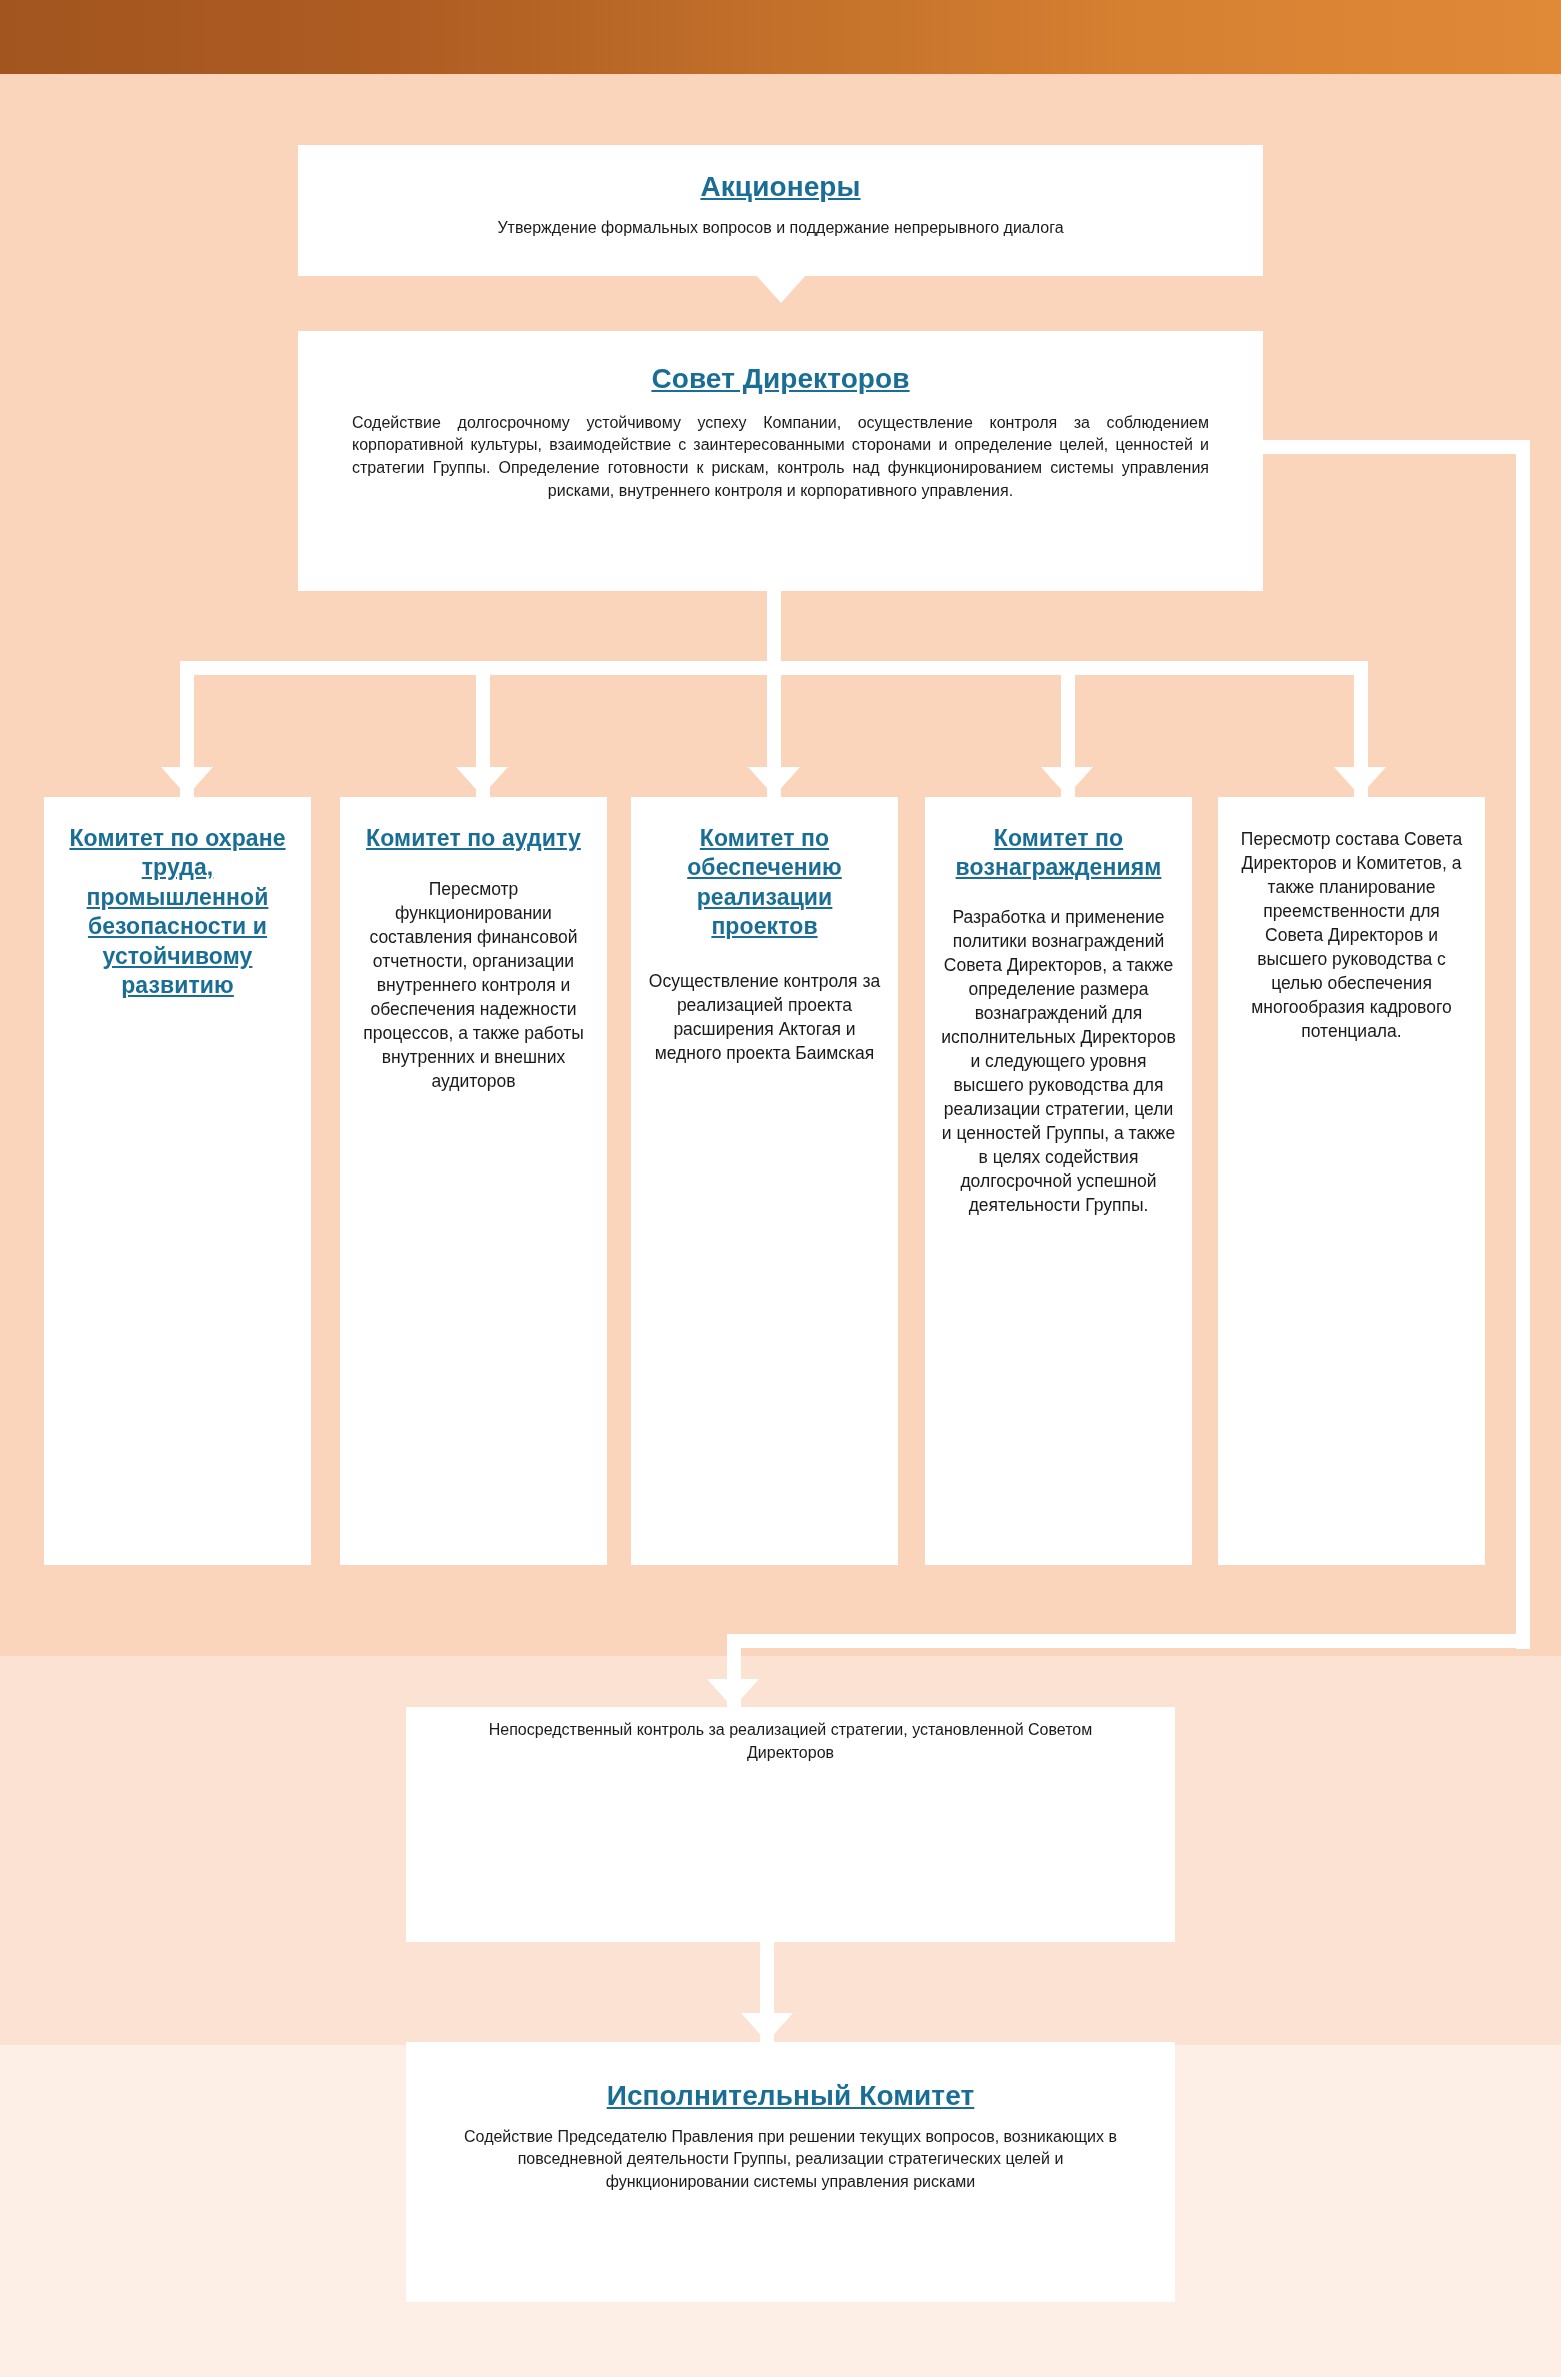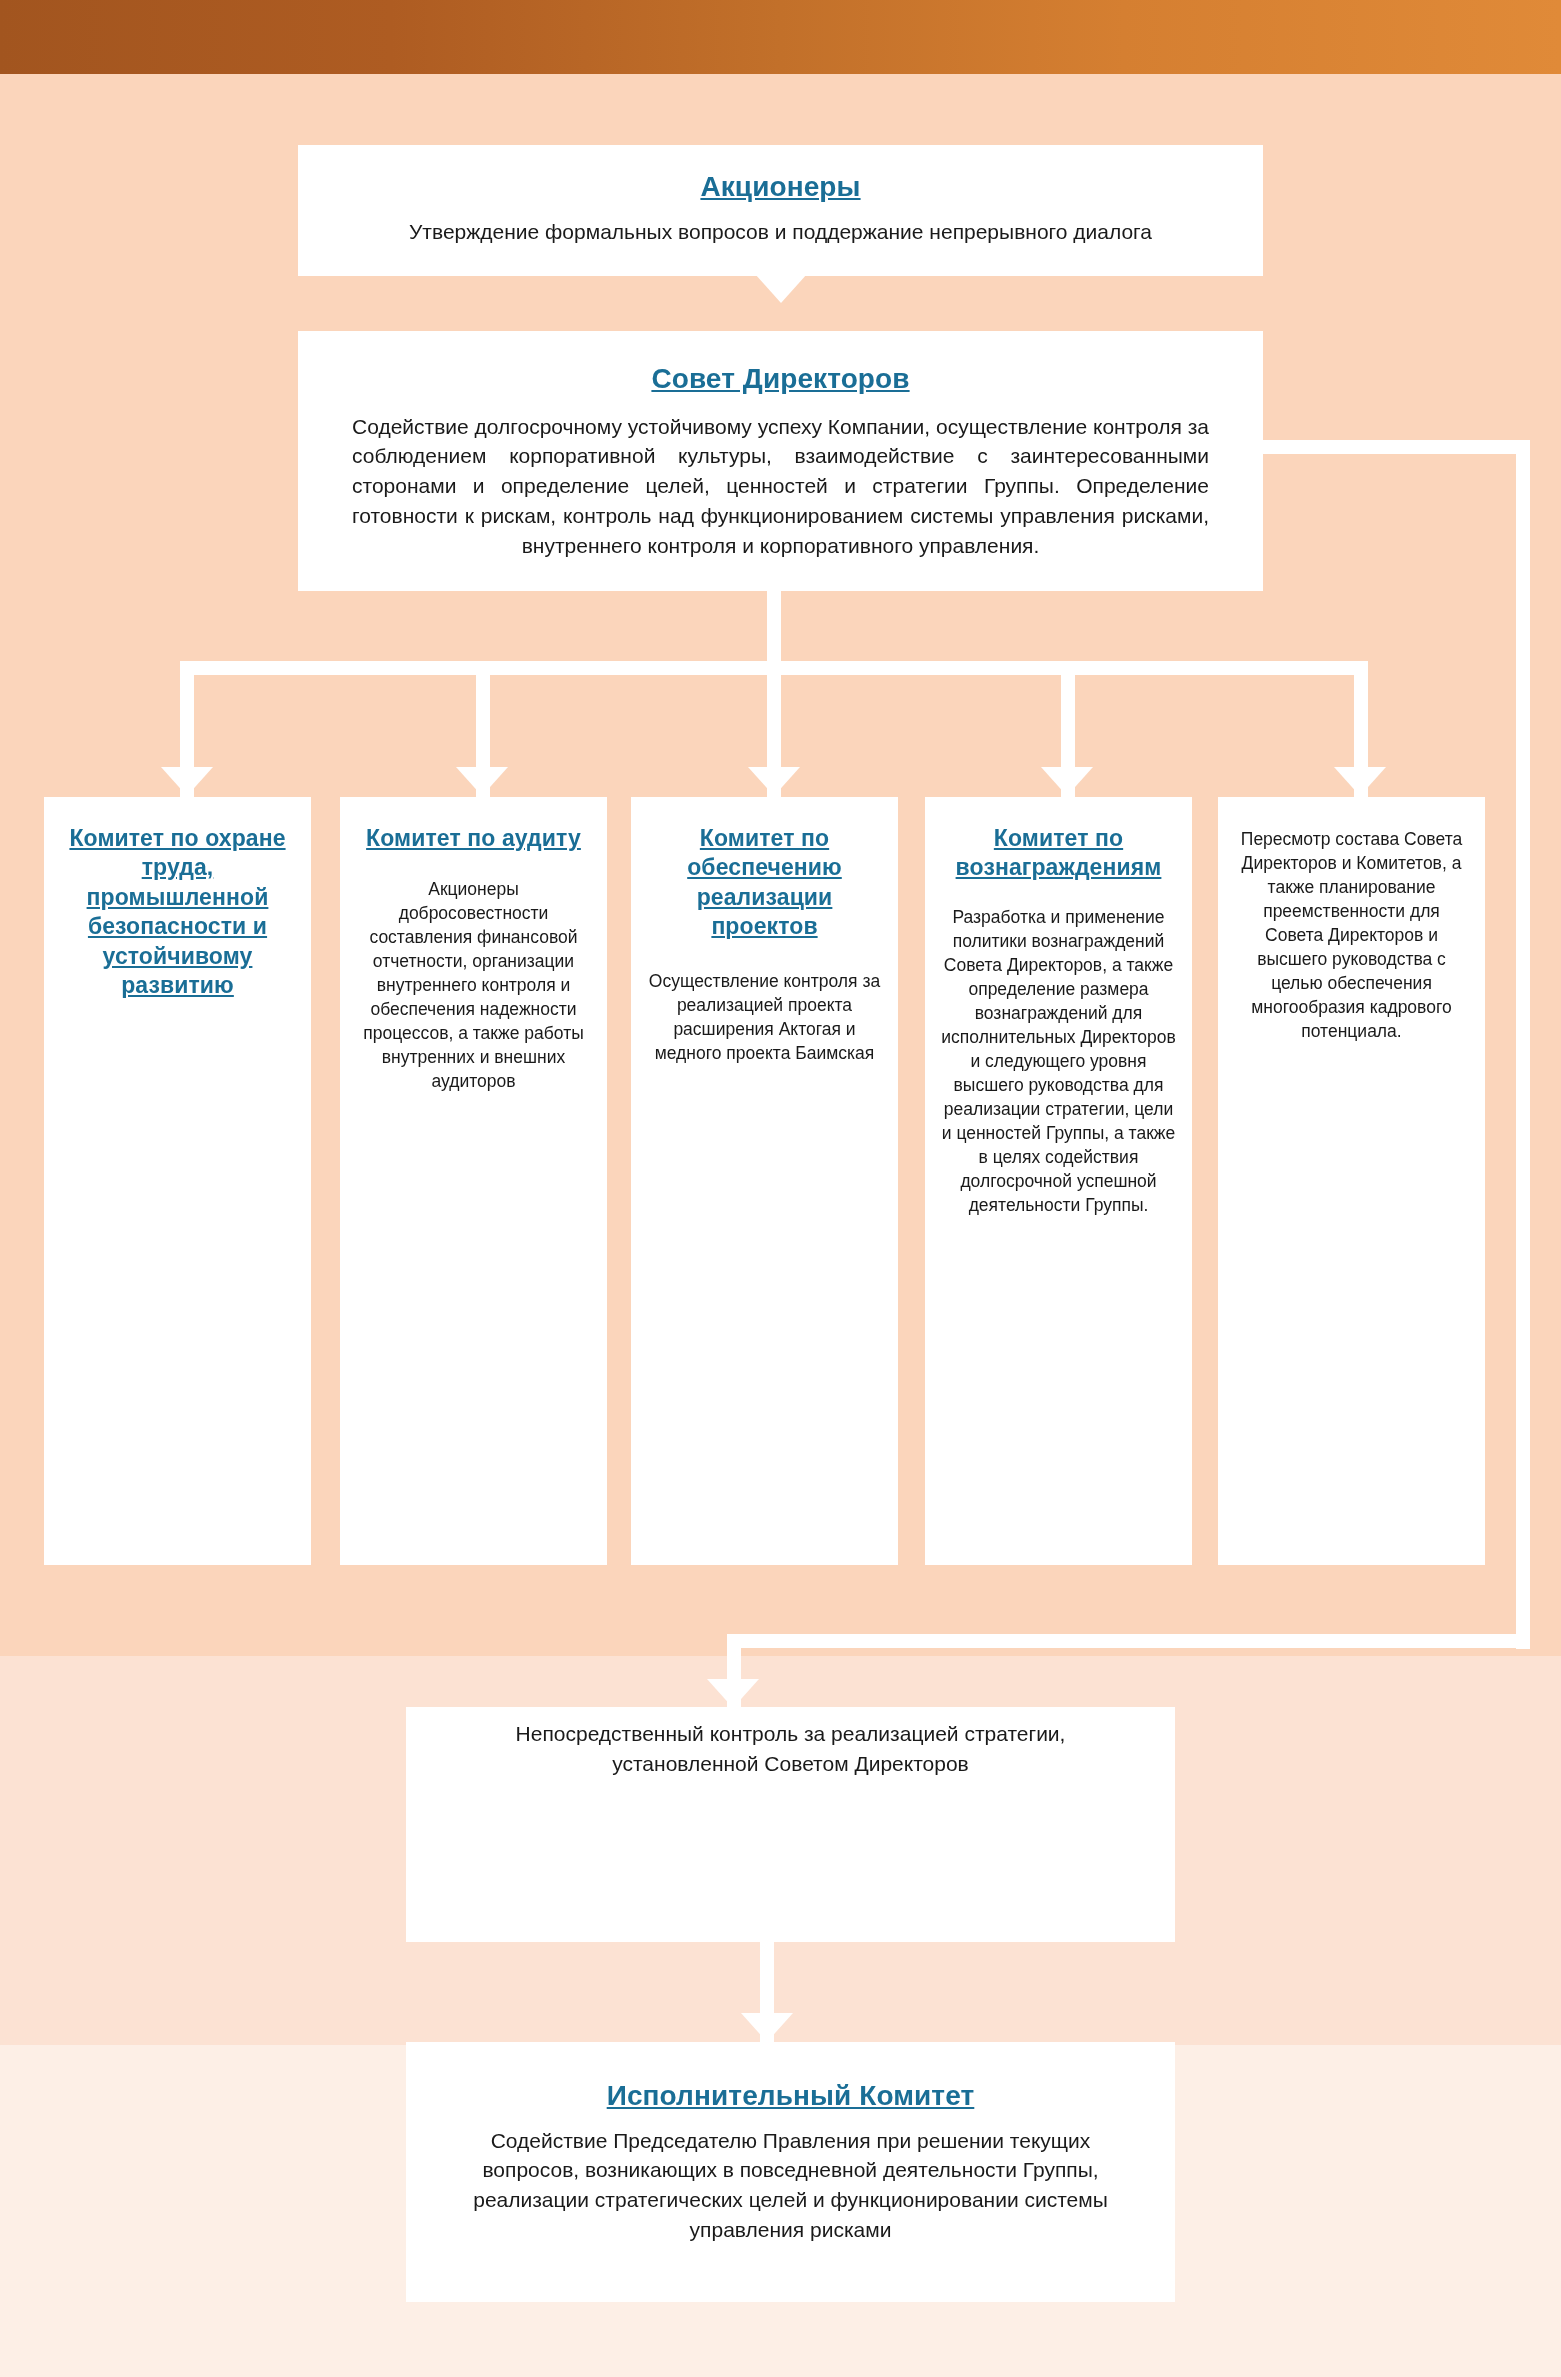--- a/index.html
+++ b/index.html
@@ -25,21 +25,21 @@
   .box{position:absolute;background:#FFFFFF;box-sizing:border-box;}
   .title{
     color:#1A6E96;font-weight:700;text-align:center;line-height:1.22;
     letter-spacing:0.1px;
     text-decoration:underline;
   }
   .body{color:#1A1A1A;text-align:center;line-height:1.34;}
 
   
   .wide .title{font-size:28px;}
-  .wide .body{font-size:21px;line-height:1.42;}
+  .wide .body{font-size:16px;line-height:1.42;}
 
   
   .col .title{font-size:23px;line-height:1.28;}
   .col .body{font-size:17.5px;line-height:1.37;}
 
   .pad{padding:0 23px;}
 </style>
 </head>
 <body>
 
@@ -91,21 +91,21 @@
 
 <div class="box col" style="left:44px;top:797px;width:267px;height:768px;">
   <div class="pad" style="padding:0 20px;">
     <div class="title" style="margin-top:27px;">Комитет по охране труда, промышленной безопасности и устойчивому развитию</div>
   </div>
 </div>
 
 <div class="box col" style="left:340px;top:797px;width:267px;height:768px;">
   <div class="pad" style="padding:0 17px;">
     <div class="title" style="margin-top:27px;">Комитет по аудиту</div>
-    <div class="body" style="margin-top:25px;">Акционеры добросовестности составления финансовой отчетности, организации внутреннего контроля и обеспечения надежности процессов, а также работы внутренних и внешних аудиторов</div>
+    <div class="body" style="margin-top:25px;">Пересмотр функционировании составления финансовой отчетности, организации внутреннего контроля и обеспечения надежности процессов, а также работы внутренних и внешних аудиторов</div>
   </div>
 </div>
 
 <div class="box col" style="left:631px;top:797px;width:267px;height:768px;">
   <div class="pad" style="padding:0 17px;">
     <div class="title" style="margin-top:27px;">Комитет по обеспечению реализации проектов</div>
     <div class="body" style="margin-top:28px;">Осуществление контроля за реализацией проекта расширения  Актогая и медного  проекта Баимская</div>
   </div>
 </div>
 

